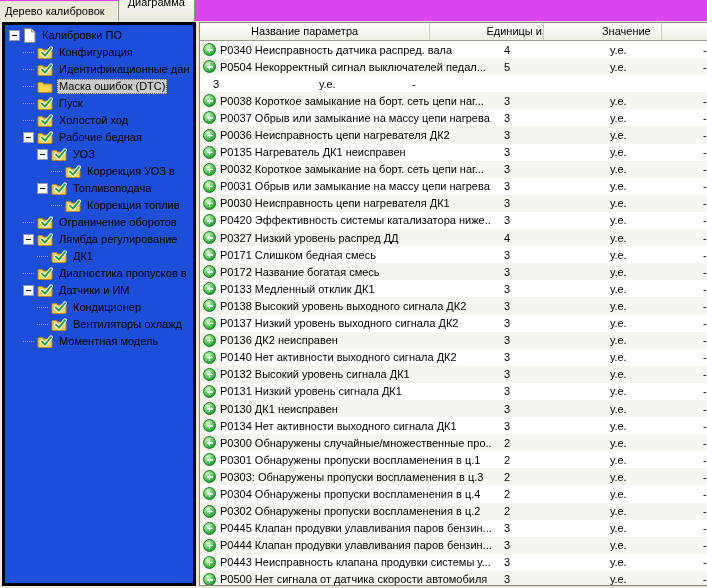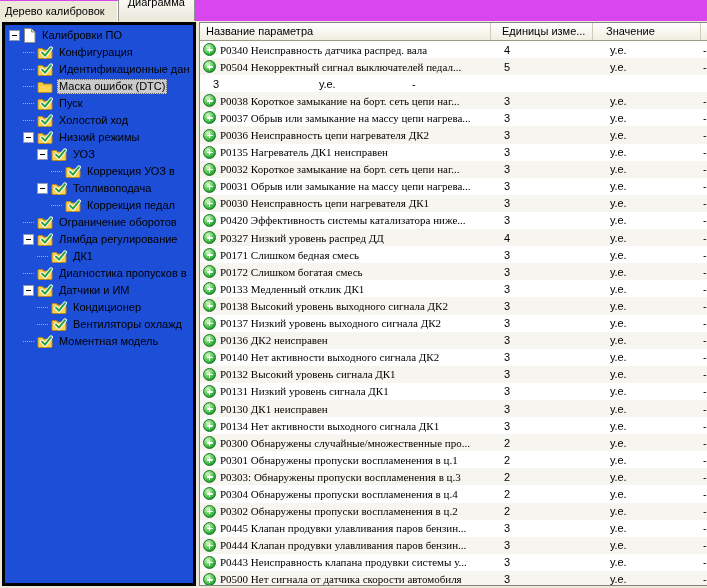--- a/index.html
+++ b/index.html
@@ -56,31 +56,31 @@
   .tlabel.selected{background:#CBCBCB;outline:1px dotted #6A6A6A;outline-offset:-1px;}
 
   
   .thead{
     display:flex;flex:none;height:18px;align-items:stretch;
     background:linear-gradient(#FFFFFF,#F0EEE1);
     border-bottom:1px solid #9C9A8D;
   }
   .th{
     line-height:17px;white-space:nowrap;overflow:hidden;
-    border-right:1px solid #CFCBBB;cursor:default;
+    border-right:1px solid #CFCBBB;cursor:default;margin-left:45px;
   }
   .th.c-name{width:291px;padding-left:6px;}
   .th.c-value{width:108px;padding-left:13px;}
   .th.c-units{width:102px;padding-left:11px;}
   .th.c-extra{flex:1;border-right:none;}
   .tbody{flex:1;overflow:hidden;}
   .tr{display:flex;height:17.1px;align-items:center;white-space:nowrap;cursor:default;}
   .tr:nth-child(even){background:#F7F5EF;}
   .td-name{width:291px;display:flex;align-items:center;padding-left:3px;overflow:hidden;}
-  .td-name .nm{margin-left:4px;overflow:hidden;font-family:Liberation Serif, serif;}
+  .td-name .nm{margin-left:4px;overflow:hidden;}
   .td-value{width:108px;padding-left:13px;overflow:hidden;}
   .td-units{width:102px;padding-left:11px;overflow:hidden;}
   .td-extra{flex:1;padding-left:2px;overflow:hidden;}
 
   .orb{
     flex:none;width:13px;height:13px;border-radius:50%;
     background:radial-gradient(circle at 35% 28%,#D8F6CC,#5FCB60 45%,#1F9E2E 78%,#157B22);
     border:1px solid #17721F;position:relative;
   }
   .orb::before{
@@ -178,21 +178,21 @@
         <span class="sp" style="width: 18px;"></span>
         <span class="expbox"></span>
         <span class="ticon">
           <svg width="16" height="14" viewBox="0 0 16 14">
             <path d="M1 3.5 q0-1 1-1 h3.4 l1.1 1.6 h7.5 q1 0 1 1 v6.4 q0 1-1 1 H2 q-1 0-1-1 z" fill="#FFD34F" stroke="#B3891E" stroke-width="1"></path>
             <path d="M1.4 5.2 h13.2" stroke="#F3BE37" stroke-width="1" fill="none"></path>
             <path d="M5 6.6 l3 3 L14 2.2" fill="none" stroke="#FFFFFF" stroke-width="3.8" stroke-linecap="round"></path>
             <path d="M5 6.6 l3 3 L14 2.2" fill="none" stroke="#23A33B" stroke-width="2" stroke-linecap="round"></path>
           </svg>
         </span>
-        <span class="tlabel">Низкий режимы</span>
+        <span class="tlabel">Рабочие бедная</span>
       </div>
       <div class="ti">
         <span class="sp" style="width: 32px;"></span>
         <span class="expbox"></span>
         <span class="ticon">
           <svg width="16" height="14" viewBox="0 0 16 14">
             <path d="M1 3.5 q0-1 1-1 h3.4 l1.1 1.6 h7.5 q1 0 1 1 v6.4 q0 1-1 1 H2 q-1 0-1-1 z" fill="#FFD34F" stroke="#B3891E" stroke-width="1"></path>
             <path d="M1.4 5.2 h13.2" stroke="#F3BE37" stroke-width="1" fill="none"></path>
             <path d="M5 6.6 l3 3 L14 2.2" fill="none" stroke="#FFFFFF" stroke-width="3.8" stroke-linecap="round"></path>
             <path d="M5 6.6 l3 3 L14 2.2" fill="none" stroke="#23A33B" stroke-width="2" stroke-linecap="round"></path>
@@ -230,21 +230,21 @@
         <span class="sp" style="width: 46px;"></span>
         <span class="stub"></span>
         <span class="ticon">
           <svg width="16" height="14" viewBox="0 0 16 14">
             <path d="M1 3.5 q0-1 1-1 h3.4 l1.1 1.6 h7.5 q1 0 1 1 v6.4 q0 1-1 1 H2 q-1 0-1-1 z" fill="#FFD34F" stroke="#B3891E" stroke-width="1"></path>
             <path d="M1.4 5.2 h13.2" stroke="#F3BE37" stroke-width="1" fill="none"></path>
             <path d="M5 6.6 l3 3 L14 2.2" fill="none" stroke="#FFFFFF" stroke-width="3.8" stroke-linecap="round"></path>
             <path d="M5 6.6 l3 3 L14 2.2" fill="none" stroke="#23A33B" stroke-width="2" stroke-linecap="round"></path>
           </svg>
         </span>
-        <span class="tlabel">Коррекция педал</span>
+        <span class="tlabel">Коррекция топлив</span>
       </div>
       <div class="ti">
         <span class="sp" style="width: 18px;"></span>
         <span class="stub"></span>
         <span class="ticon">
           <svg width="16" height="14" viewBox="0 0 16 14">
             <path d="M1 3.5 q0-1 1-1 h3.4 l1.1 1.6 h7.5 q1 0 1 1 v6.4 q0 1-1 1 H2 q-1 0-1-1 z" fill="#FFD34F" stroke="#B3891E" stroke-width="1"></path>
             <path d="M1.4 5.2 h13.2" stroke="#F3BE37" stroke-width="1" fill="none"></path>
             <path d="M5 6.6 l3 3 L14 2.2" fill="none" stroke="#FFFFFF" stroke-width="3.8" stroke-linecap="round"></path>
             <path d="M5 6.6 l3 3 L14 2.2" fill="none" stroke="#23A33B" stroke-width="2" stroke-linecap="round"></path>
@@ -462,21 +462,21 @@
             <span class="orb"></span>
             <span class="nm">P0171 Слишком бедная смесь</span>
           </div>
           <div class="td-value">3</div>
           <div class="td-units">у.е.</div>
           <div class="td-extra">-</div>
         </div>
         <div class="tr">
           <div class="td-name">
             <span class="orb"></span>
-            <span class="nm">P0172 Слишком богатая смесь</span>
+            <span class="nm">P0172 Название богатая смесь</span>
           </div>
           <div class="td-value">3</div>
           <div class="td-units">у.е.</div>
           <div class="td-extra">-</div>
         </div>
         <div class="tr">
           <div class="td-name">
             <span class="orb"></span>
             <span class="nm">P0133 Медленный отклик ДК1</span>
           </div>

